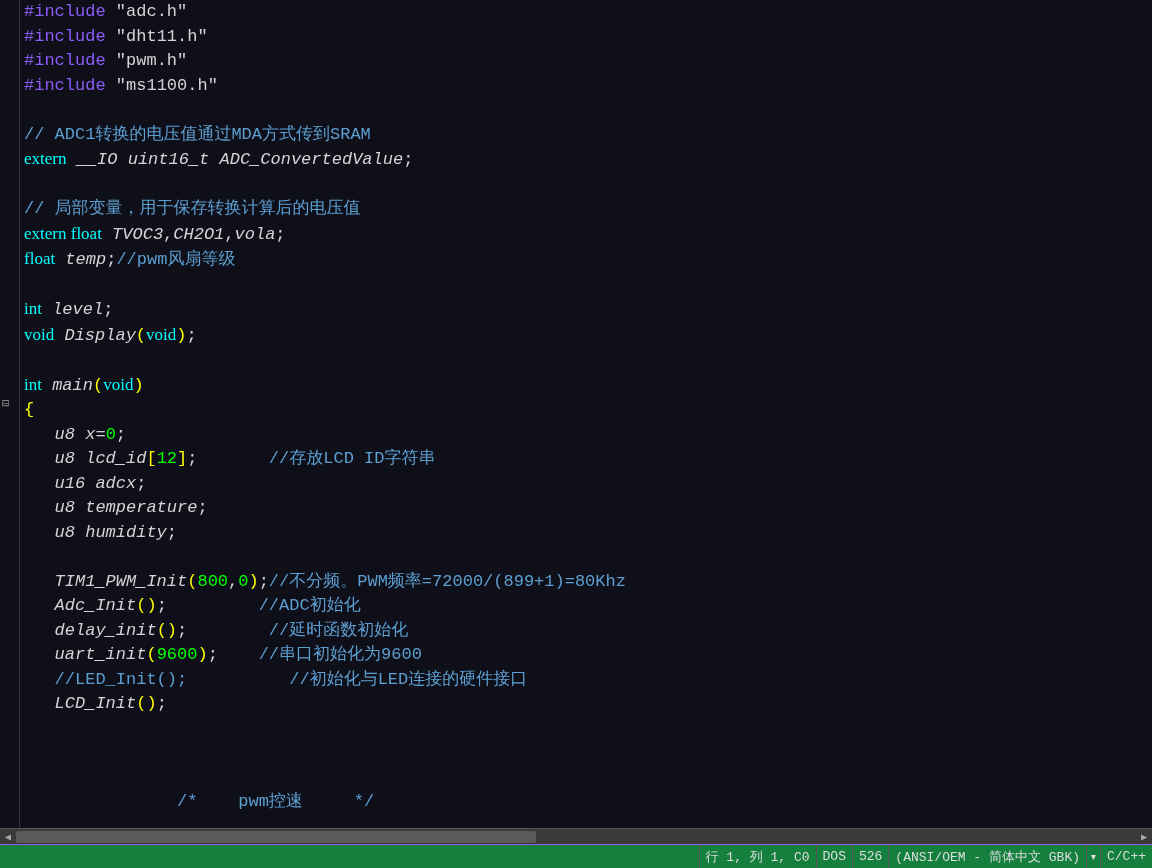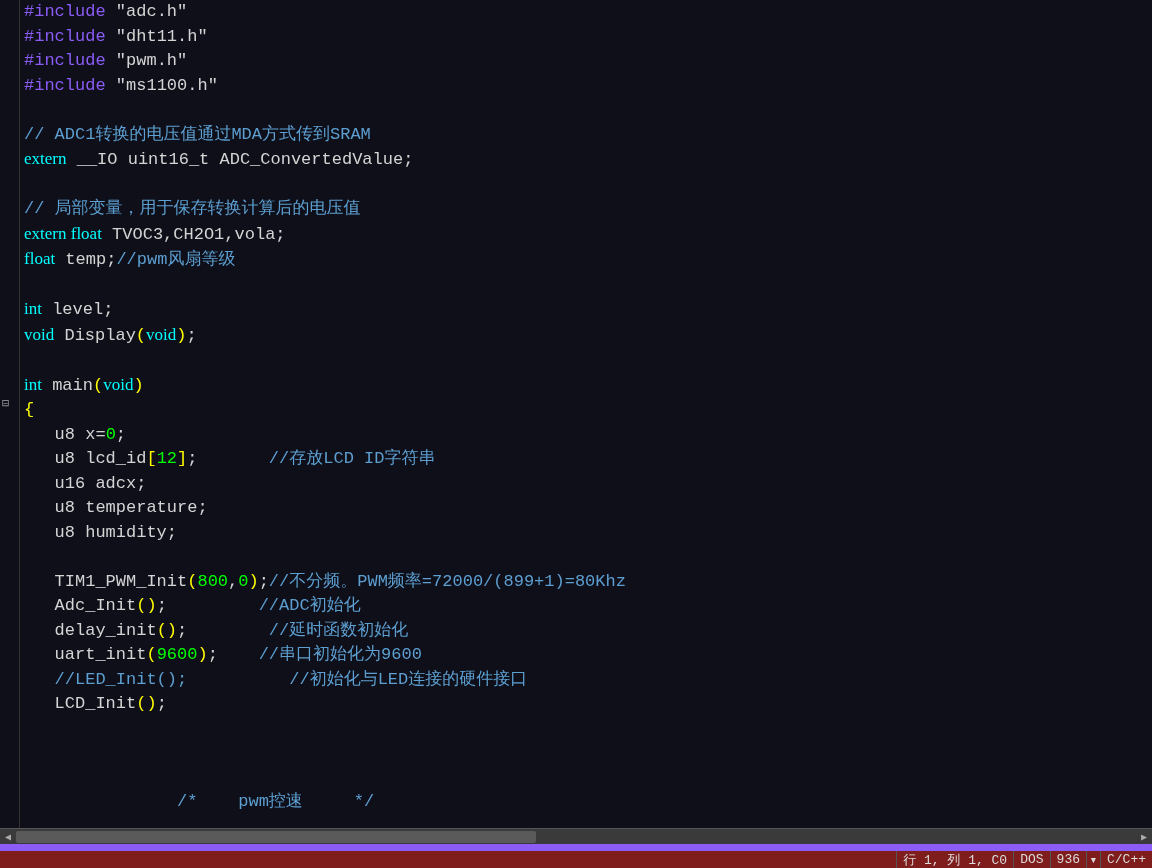--- a/index.html
+++ b/index.html
@@ -44,21 +44,21 @@
       line-height: 24.5px;
       background: #0f0f1a;
     }
     .line {
       white-space: pre;
     }
     .preprocessor { color: #8b5cf6; }
     .string { color: #d4d4d4; }
     .comment { color: #5c9fd0; }
     .keyword { color: #00ffff; font-family: Liberation Serif, serif; }
-    .identifier { color: #d4d4d4; }
+    .identifier { color: #d4d4d4; font-style: italic; }
     .number { color: #00ff00; }
     .punct { color: #d4d4d4; }
     .paren-yellow { color: #ffff00; }
     .hscroll {
       height: 16px;
       background: #3a3a3a;
       border-top: 1px solid #555;
       position: relative;
     }
     .hscroll-thumb {
@@ -79,22 +79,22 @@
       align-items: center;
       justify-content: center;
       font-size: 10px;
       color: #aaa;
       cursor: pointer;
     }
     .hscroll-arrow.left { left: 0; }
     .hscroll-arrow.right { right: 0; }
     .statusbar {
       height: 24px;
-      background: #7f1d1d;
-      border-top: 7px solid #8b5cf6;
+      background: #15803d;
+      border-top: 1px solid #8b5cf6;
       display: flex;
       align-items: center;
       font-size: 13px;
       color: #ddd;
     }
     .status-spacer { flex: 1; }
     .status-cell {
       padding: 0 6px;
       border-left: 1px solid #555;
       height: 100%;
@@ -124,16 +124,17 @@
 <div class="hscroll">
   <div class="hscroll-arrow left">◀</div>
   <div class="hscroll-thumb"></div>
   <div class="hscroll-arrow right">▶</div>
 </div>
 
 <div class="statusbar">
   <div class="status-spacer"></div>
   <div class="status-cell">行 1, 列 1, C0</div>
   <div class="status-cell">DOS</div>
-  <div class="status-cell">936</div>
+  <div class="status-cell">526</div>
+  <div class="status-cell">(ANSI/OEM - 简体中文 GBK)</div>
   <div class="status-dropdown">▾</div>
   <div class="status-cell">C/C++</div>
 </div>
 
 </body></html>

